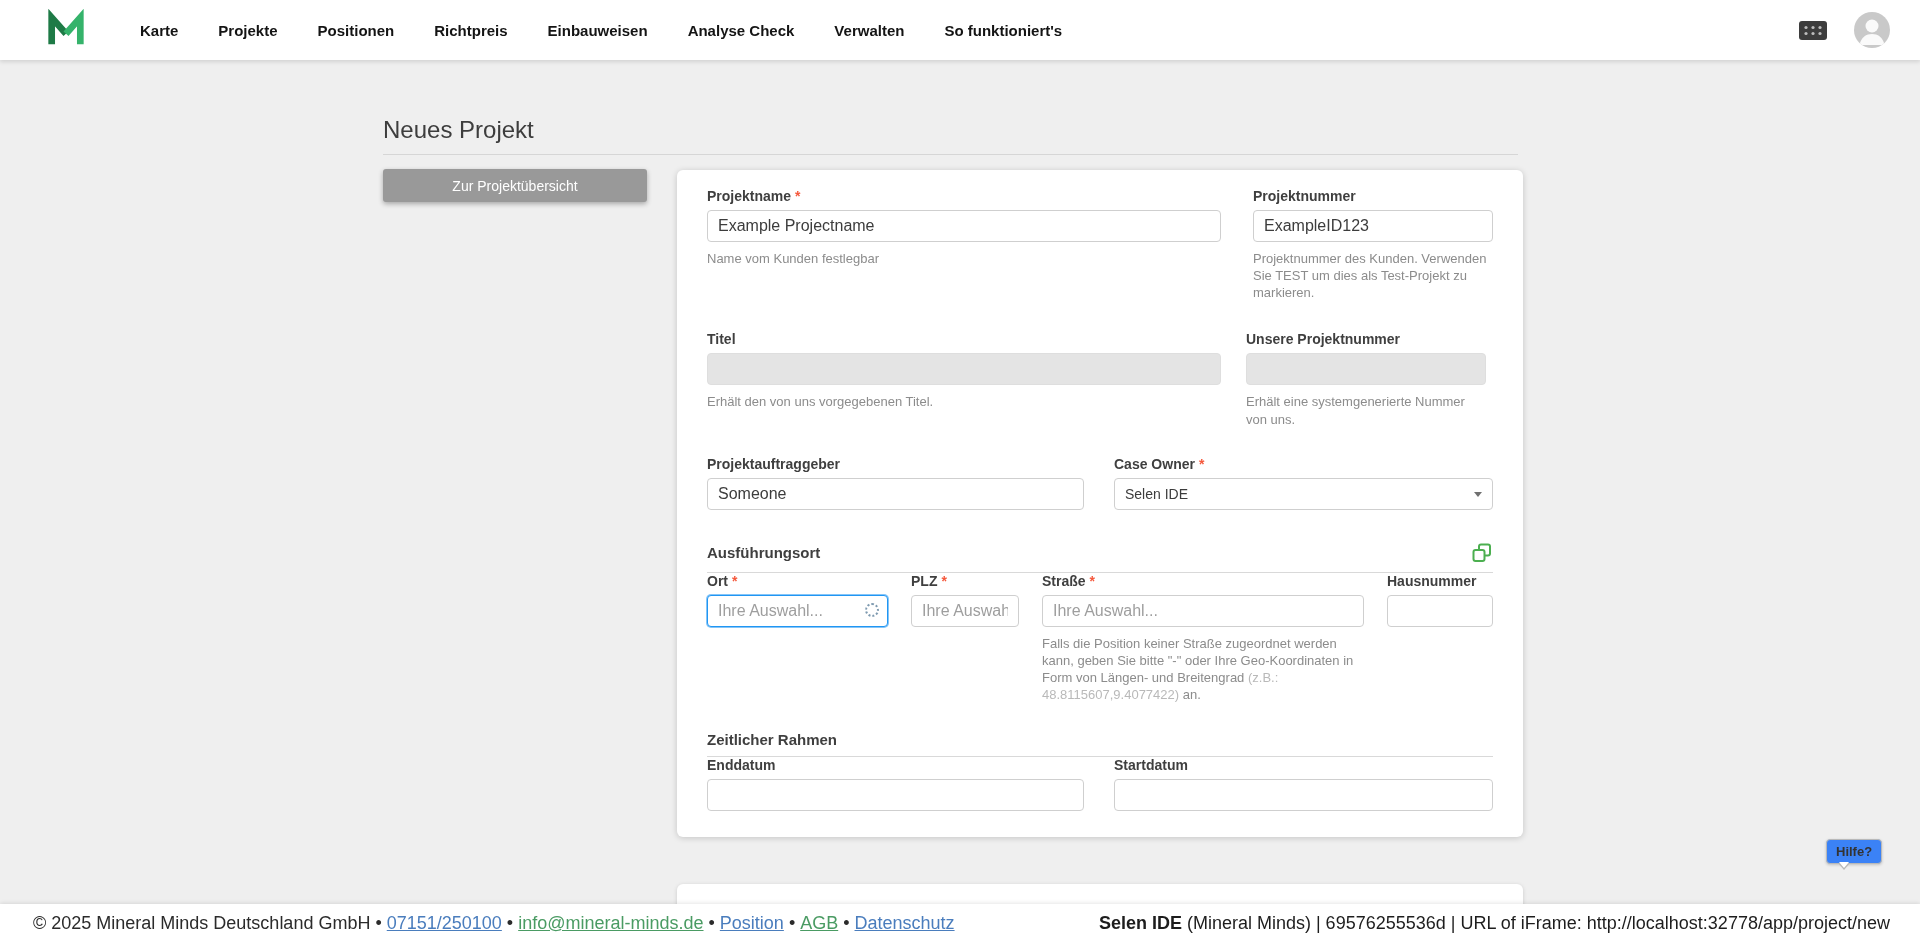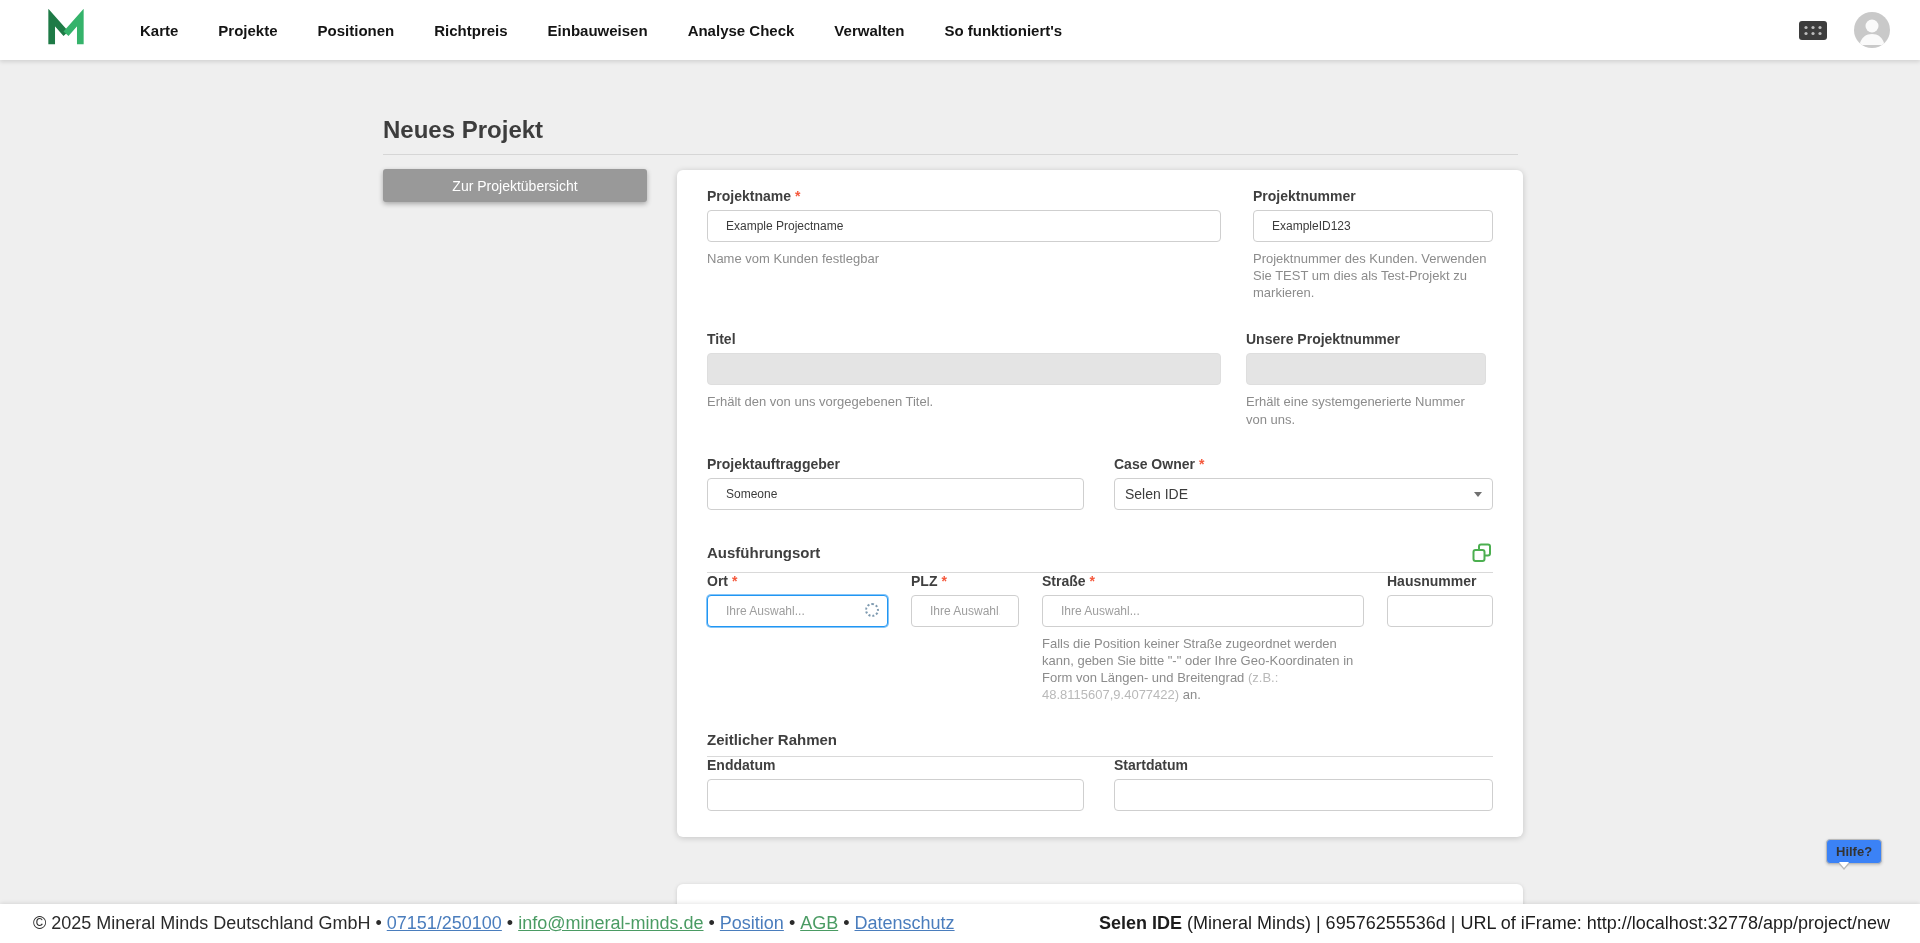--- a/index.html
+++ b/index.html
@@ -10,41 +10,41 @@
   
   .navbar { position:absolute; top:0; left:0; width:100%; height:60px; background:#fff;
             display:flex; align-items:center; padding:0 30px 0 45px; box-shadow:0 2px 4px rgba(0,0,0,.12); z-index:10; }
   .logo { width:42px; height:42px; margin-right:53px; display:flex; align-items:center; cursor:pointer; }
   .nav-links { display:flex; gap:40px; align-items:center; }
   .nav-links a { text-decoration:none; color:#141414; font-size:15px; font-weight:700; cursor:pointer; white-space:nowrap; }
   .nav-right { margin-left:auto; display:flex; align-items:center; gap:26px; }
   .icon-btn { cursor:pointer; display:flex; align-items:center; }
 
   
-  .page-title { position:absolute; left:383px; top:116px; font-size:24px; font-weight:700; color:#3d3d3d; }
+  .page-title { position:absolute; left:383px; top:116px; font-size:24px; font-weight:400; color:#3d3d3d; }
   .title-rule { position:absolute; left:383px; top:154px; width:1135px; border-top:1px solid #d6d6d6; }
   .btn-overview { position:absolute; left:383px; top:169px; width:264px; height:33px; background:#999;
                   color:#fff; font-size:14px; font-family:inherit; border:none; border-radius:3px;
                   box-shadow:0 2px 5px rgba(0,0,0,.3); cursor:pointer; }
 
   
   .card { position:absolute; left:677px; top:170px; width:846px; background:#fff; border-radius:6px;
           box-shadow:0 1px 6px rgba(0,0,0,.18); padding:18px 30px 26px; }
   .grid-main { display:grid; grid-template-columns:514px 240px; column-gap:32px; }
   .grid-half { display:grid; grid-template-columns:377px 379px; column-gap:30px; }
   .grid-loc  { display:grid; grid-template-columns:181px 108px 322px 106px; justify-content:space-between; }
   .mt30 { margin-top:30px;gap:25px; } .mt28 { margin-top:28px; } .mt22 { }
 
   .f-label { display:flex; gap:4px; font-size:14px; font-weight:700; color:#3f3f3f; margin-bottom:6px; }
   .req { color:#f5593d; }
   .f-help { font-size:13px; color:#8c8c8c; line-height:1.32; margin-top:8px; }
   .f-help .muted { color:#b9b9b9; }
 
-  .inp { display:block; width:100%; height:32px; border:1px solid #cfcfcf; border-radius:4px; padding:0 18px;
-         font-size:12px; color:#3c3c3c; background:#fff; font-family:inherit; outline:none; }
+  .inp { display:block; width:100%; height:32px; border:1px solid #cfcfcf; border-radius:4px; padding:0 10px;
+         font-size:16px; color:#3c3c3c; background:#fff; font-family:inherit; outline:none; }
   .inp::placeholder { color:#9e9e9e; }
   .inp:disabled { background:#e4e4e4; border-color:#dedede; }
   .inp.focused { border-color:#2196f3; box-shadow:0 0 0 1px rgba(33,150,243,.55); }
   .inp-wrap { position:relative; }
   .spinner { position:absolute; right:9px; top:50%; margin-top:-8px; width:14px; height:14px;
              border-radius:50%; border:2px dotted #7e9ab0; }
 
   .sel { position:relative; height:32px; border:1px solid #cfcfcf; border-radius:4px; background:#fff;
          display:flex; align-items:center; padding:0 28px 0 10px; font-size:14px; color:#3c3c3c; cursor:pointer; }
   .caret { position:absolute; right:10px; top:50%; margin-top:-2px; width:0; height:0;

